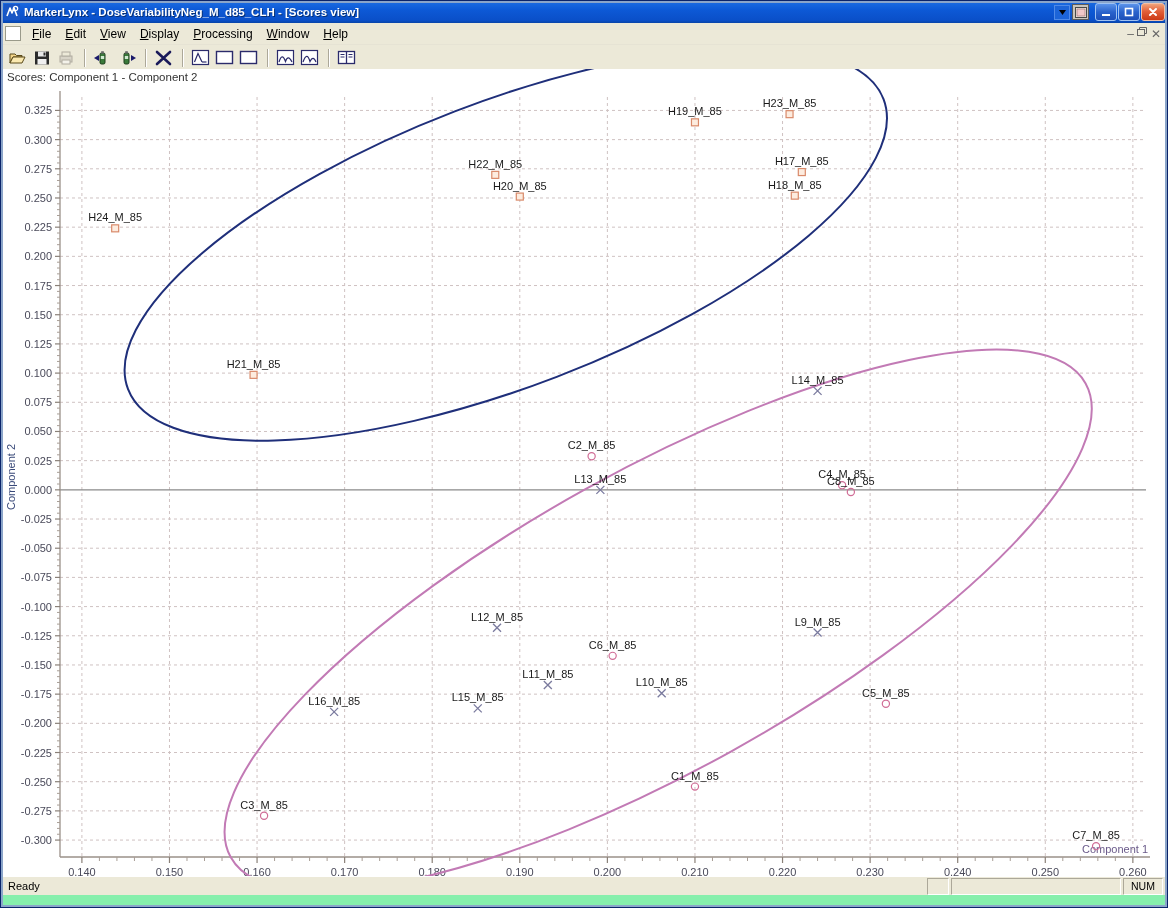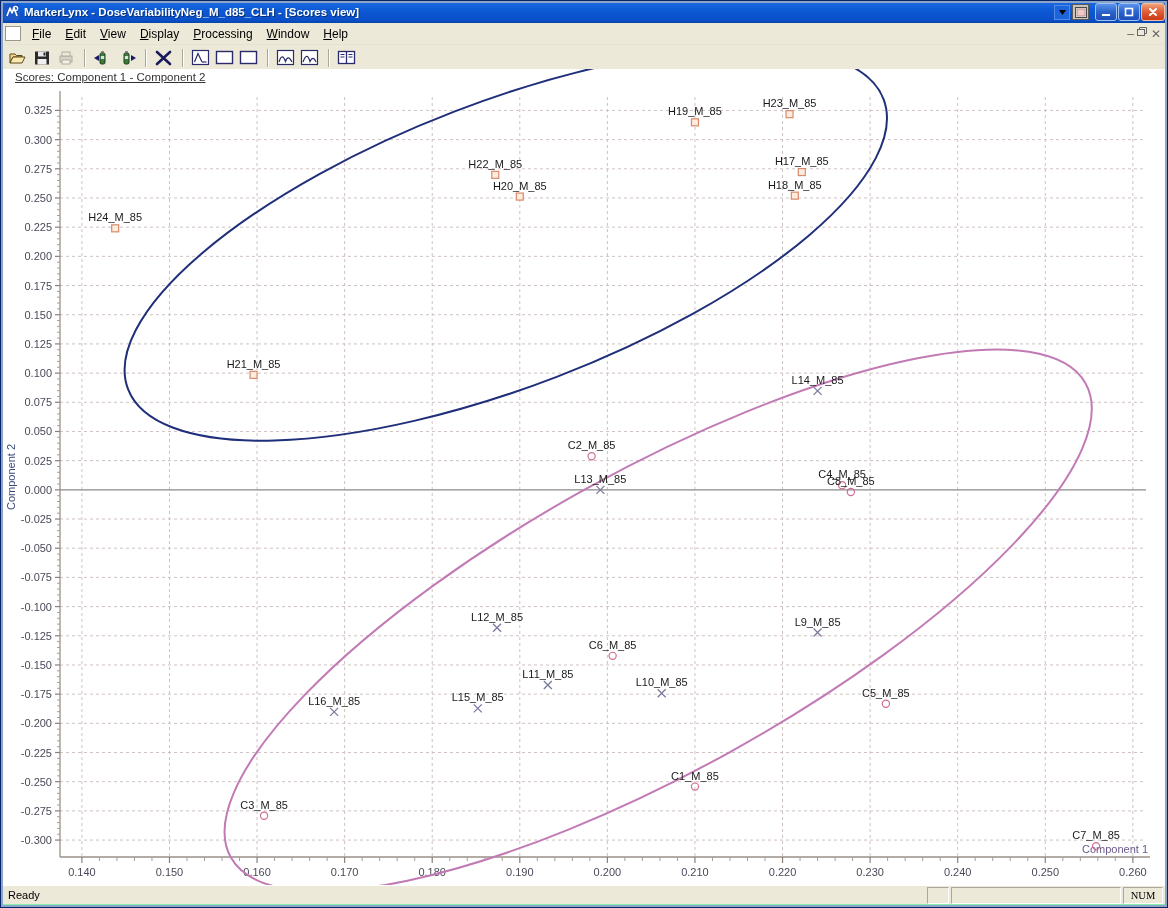--- a/index.html
+++ b/index.html
@@ -110,37 +110,36 @@
   
   #plot-wrap {
     position: absolute;
     top: 68px; left: 2px;
     width: 1164px; height: 818px;
     background: #ffffff;
   }
   #plot-svg { display:block; }
 
   .status {
-    position: absolute; left: 2px; right: 2px; bottom: 3px; height: 19px;
+    position: absolute; left: 2px; right: 2px; bottom: 12px; height: 19px;
     background: #ece9d8; border-top: 1px solid #fff;
     display:flex; align-items:center;
     font-size: 11px; color: #000;
   }
   .status-left { padding-left: 5px; flex: 1 1 auto; }
   .st-pane {
     height: 17px; border: 1px solid #aca899;
     border-right-color:#fff; border-bottom-color:#fff;
     background:#ece9d8; margin-right: 2px;
   }
   .st-small { width: 22px; }
   .st-mid { width: 170px; }
   .st-num {
     width: 40px; display:flex; align-items:center; justify-content:center;
     font-size: 10.5px;
-    font-family: Liberation Serif, serif;
   }
   
   .outer-frame {
     position:absolute; inset:0; border: 2px solid #8ba5c9; pointer-events:none;
   }
 </style>
 </head>
 <body>
 
 <div id="app">
@@ -288,21 +287,21 @@
         <line x1="9.5" y1="2.5" x2="9.5" y2="14.5" stroke="#2b2b6b" stroke-width="1.3"></line>
         <line x1="3.5" y1="5.5" x2="7.5" y2="5.5" stroke="#2b2b6b"></line>
         <line x1="11.5" y1="5.5" x2="15.5" y2="5.5" stroke="#2b2b6b"></line>
         <line x1="3.5" y1="8" x2="7.5" y2="8" stroke="#2b2b6b"></line>
         <line x1="11.5" y1="8" x2="15.5" y2="8" stroke="#2b2b6b"></line>
       </svg>
     </span>
   </div>
 
   <div id="plot-wrap">
-    <div class="scores-caption" style="position:absolute;top:2px;left:12px;text-decoration:underline;">Scores: Component 1 - Component 2</div>
+    <div class="scores-caption" style="position:absolute;top:2px;left:4px;">Scores: Component 1 - Component 2</div>
     <svg id="plot-svg" width="1164" height="818">
         <rect x="0" y="0" width="1164" height="818" fill="#ffffff"></rect>
         <g>
           <line x1="78.89516129032259" y1="28" x2="78.89516129032259" y2="788" stroke="#cfc2c2" stroke-width="1" stroke-dasharray="3,3"></line>
           <line x1="166.47580645161275" y1="28" x2="166.47580645161275" y2="788" stroke="#cfc2c2" stroke-width="1" stroke-dasharray="3,3"></line>
           <line x1="254.05645161290317" y1="28" x2="254.05645161290317" y2="788" stroke="#cfc2c2" stroke-width="1" stroke-dasharray="3,3"></line>
           <line x1="341.63709677419354" y1="28" x2="341.63709677419354" y2="788" stroke="#cfc2c2" stroke-width="1" stroke-dasharray="3,3"></line>
           <line x1="429.21774193548373" y1="28" x2="429.21774193548373" y2="788" stroke="#cfc2c2" stroke-width="1" stroke-dasharray="3,3"></line>
           <line x1="516.7983870967741" y1="28" x2="516.7983870967741" y2="788" stroke="#cfc2c2" stroke-width="1" stroke-dasharray="3,3"></line>
           <line x1="604.3790322580645" y1="28" x2="604.3790322580645" y2="788" stroke="#cfc2c2" stroke-width="1" stroke-dasharray="3,3"></line>

